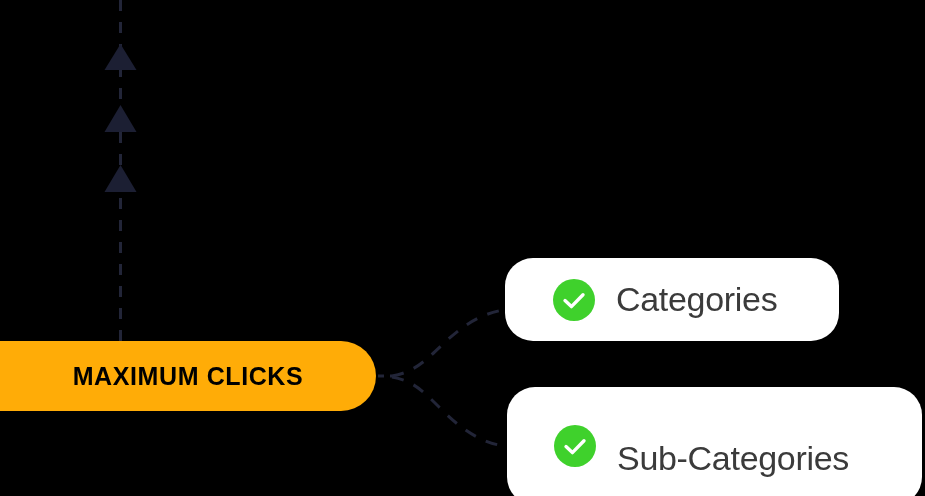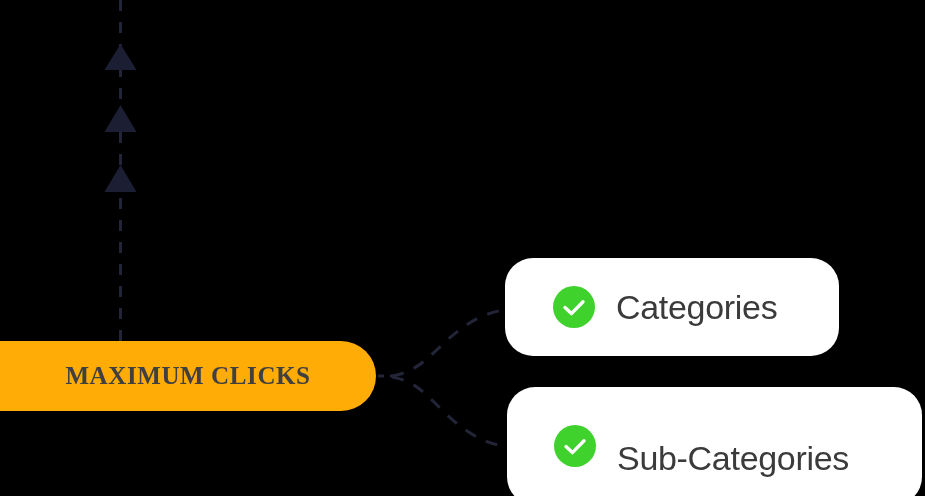--- a/index.html
+++ b/index.html
@@ -33,42 +33,42 @@
     height: 70px;
     background: #FFAC07;
     border-radius: 35px;
     display: flex;
     align-items: center;
     justify-content: center;
     box-sizing: border-box;
     padding-left: 38px;
   }
   #pill-label {
-    font-family: Liberation Serif, serif;
+    font-family: Liberation Sans, sans-serif;
     font-size: 25px;
     font-weight: bold;
     letter-spacing: 0.6px;
-    color: #404040;
+    color: #000000;
     white-space: nowrap;
   }
 
   
   .card {
     position: absolute;
     background: #FFFFFF;
     border-radius: 28px;
     display: flex;
     align-items: center;
     box-sizing: border-box;
   }
   #card-categories {
     left: 505px;
     top: 258px;
     width: 334px;
-    height: 98px;
+    height: 83px;
     padding-left: 48px;
   }
   #card-subcategories {
     left: 507px;
     top: 387px;
     width: 415px;
     height: 118px;
     padding-left: 47px;
   }
   .card-label {

